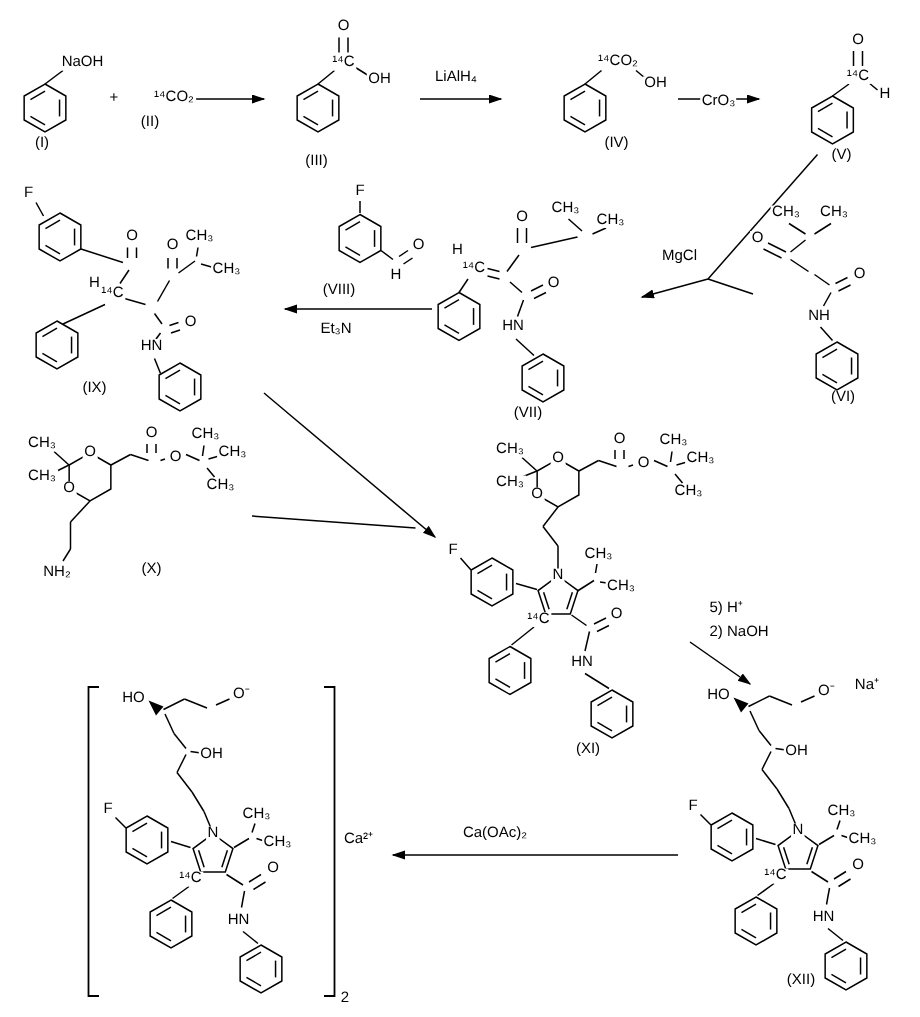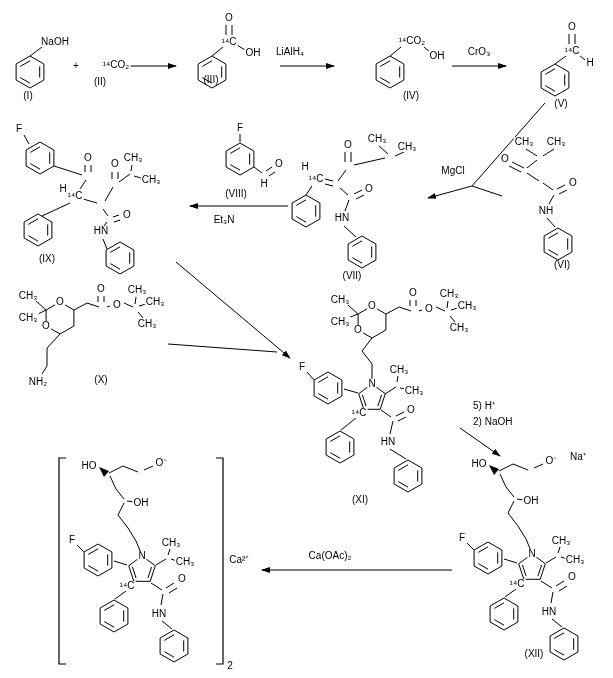--- a/index.html
+++ b/index.html
@@ -262,29 +262,29 @@
   </div>
   <span class="lbl" style="left:76px;top:66px">+</span>
   <div>
     <span class="lbl" style="left:116px;top:65px">¹⁴CO₂</span>
     <span class="lbl num" style="left:100px;top:82px">(II)</span>
   </div>
   <div>
     <span class="lbl" style="left:229px;top:18px">O</span>
     <span class="lbl" style="left:229px;top:42px">¹⁴C</span>
     <span class="lbl" style="left:253px;top:53px">OH</span>
-    <span class="lbl num" style="left:211px;top:80px">(III)</span>
-  </div>
-  <span class="lbl" style="left:290px;top:52px">LiAlH₄</span>
+    <span class="lbl num" style="left:211px;top:108px">(III)</span>
+  </div>
+  <span class="lbl" style="left:304px;top:52px">LiAlH₄</span>
   <div>
     <span class="lbl" style="left:412px;top:41px">¹⁴CO₂</span>
     <span class="lbl" style="left:437px;top:56px">OH</span>
     <span class="lbl num" style="left:411px;top:96px">(IV)</span>
   </div>
-  <span class="lbl" style="left:479px;top:52px">CrO₃</span>
+  <span class="lbl" style="left:479px;top:68px">CrO₃</span>
   <div>
     <span class="lbl" style="left:572px;top:27px">O</span>
     <span class="lbl" style="left:572px;top:51px">¹⁴C</span>
     <span class="lbl" style="left:590px;top:63px">H</span>
     <span class="lbl num" style="left:561px;top:104px">(V)</span>
   </div>
   <span class="lbl" style="left:453px;top:171px">MgCl</span>
   <div>
     <span class="lbl" style="left:524px;top:142px">CH₃</span>
     <span class="lbl" style="left:556px;top:142px">CH₃</span>
@@ -300,34 +300,34 @@
     <span class="lbl" style="left:305px;top:167px">H</span>
     <span class="lbl" style="left:316px;top:179px">¹⁴C</span>
     <span class="lbl" style="left:369px;top:189px">O</span>
     <span class="lbl" style="left:342px;top:218px">HN</span>
     <span class="lbl num" style="left:352px;top:276px">(VII)</span>
   </div>
   <div>
     <span class="lbl" style="left:240px;top:128px">F</span>
     <span class="lbl" style="left:279px;top:164px">O</span>
     <span class="lbl" style="left:264px;top:184px">H</span>
-    <span class="lbl num" style="left:236px;top:194px">(VIII)</span>
+    <span class="lbl num" style="left:226px;top:194px">(VIII)</span>
   </div>
   <span class="lbl" style="left:224px;top:220px">Et₃N</span>
   <div>
     <span class="lbl" style="left:19px;top:129px">F</span>
     <span class="lbl" style="left:88px;top:158px">O</span>
     <span class="lbl" style="left:115px;top:164px">O</span>
     <span class="lbl" style="left:133px;top:158px">CH₃</span>
     <span class="lbl" style="left:151px;top:180px">CH₃</span>
     <span class="lbl" style="left:63px;top:189px">H</span>
     <span class="lbl" style="left:75px;top:196px">¹⁴C</span>
     <span class="lbl" style="left:127px;top:215px">O</span>
     <span class="lbl" style="left:101px;top:231px">HN</span>
-    <span class="lbl num" style="left:47px;top:259px">(IX)</span>
+    <span class="lbl num" style="left:63px;top:259px">(IX)</span>
   </div>
   <div>
     <span class="lbl" style="left:28px;top:296px">CH₃</span>
     <span class="lbl" style="left:28px;top:318px">CH₃</span>
     <span class="lbl" style="left:60px;top:302px">O</span>
     <span class="lbl" style="left:46px;top:326px">O</span>
     <span class="lbl" style="left:101px;top:289px">O</span>
     <span class="lbl" style="left:117px;top:305px">O</span>
     <span class="lbl" style="left:137px;top:290px">CH₃</span>
     <span class="lbl" style="left:155px;top:302px">CH₃</span>
@@ -345,21 +345,21 @@
     <span class="lbl" style="left:449px;top:294px">CH₃</span>
     <span class="lbl" style="left:467px;top:306px">CH₃</span>
     <span class="lbl" style="left:459px;top:328px">CH₃</span>
     <span class="lbl" style="left:302px;top:367px">F</span>
     <span class="lbl" style="left:372px;top:384px">N</span>
     <span class="lbl" style="left:399px;top:370px">CH₃</span>
     <span class="lbl" style="left:414px;top:391px">CH₃</span>
     <span class="lbl" style="left:359px;top:413px">¹⁴C</span>
     <span class="lbl" style="left:411px;top:410px">O</span>
     <span class="lbl" style="left:388px;top:442px">HN</span>
-    <span class="lbl num" style="left:360px;top:500px">(XI)</span>
+    <span class="lbl num" style="left:392px;top:500px">(XI)</span>
   </div>
   <span class="lbl la" style="left:472px;top:406px">5) H⁺</span>
   <span class="lbl la" style="left:472px;top:422px">2) NaOH</span>
   <div>
     <span class="lbl" style="left:479px;top:464px">HO</span>
     <span class="lbl" style="left:551px;top:461px">O⁻</span>
     <span class="lbl" style="left:578px;top:457px">Na⁺</span>
     <span class="lbl" style="left:531px;top:501px">OH</span>
     <span class="lbl" style="left:462px;top:538px">F</span>
     <span class="lbl" style="left:532px;top:554px">N</span>

